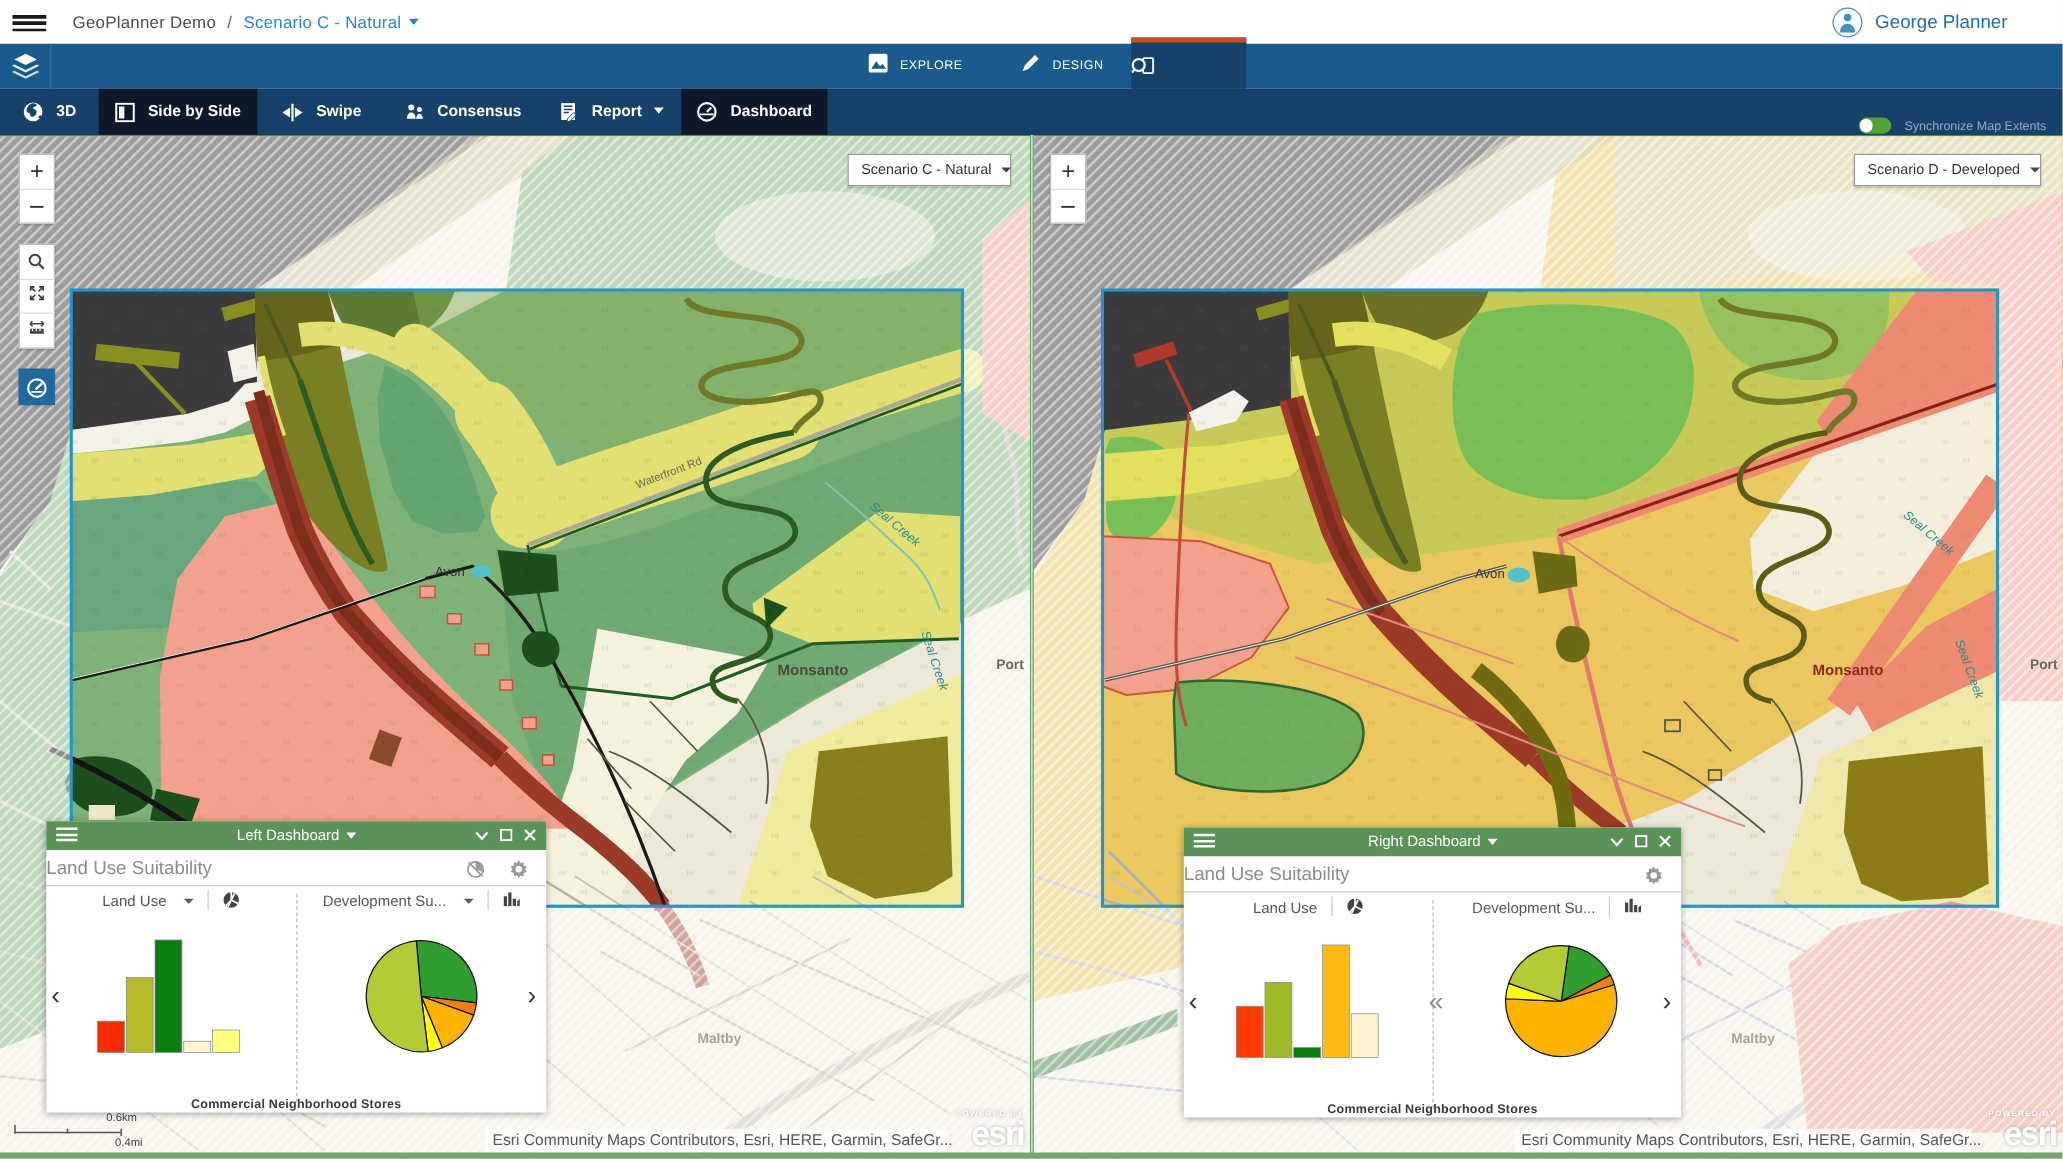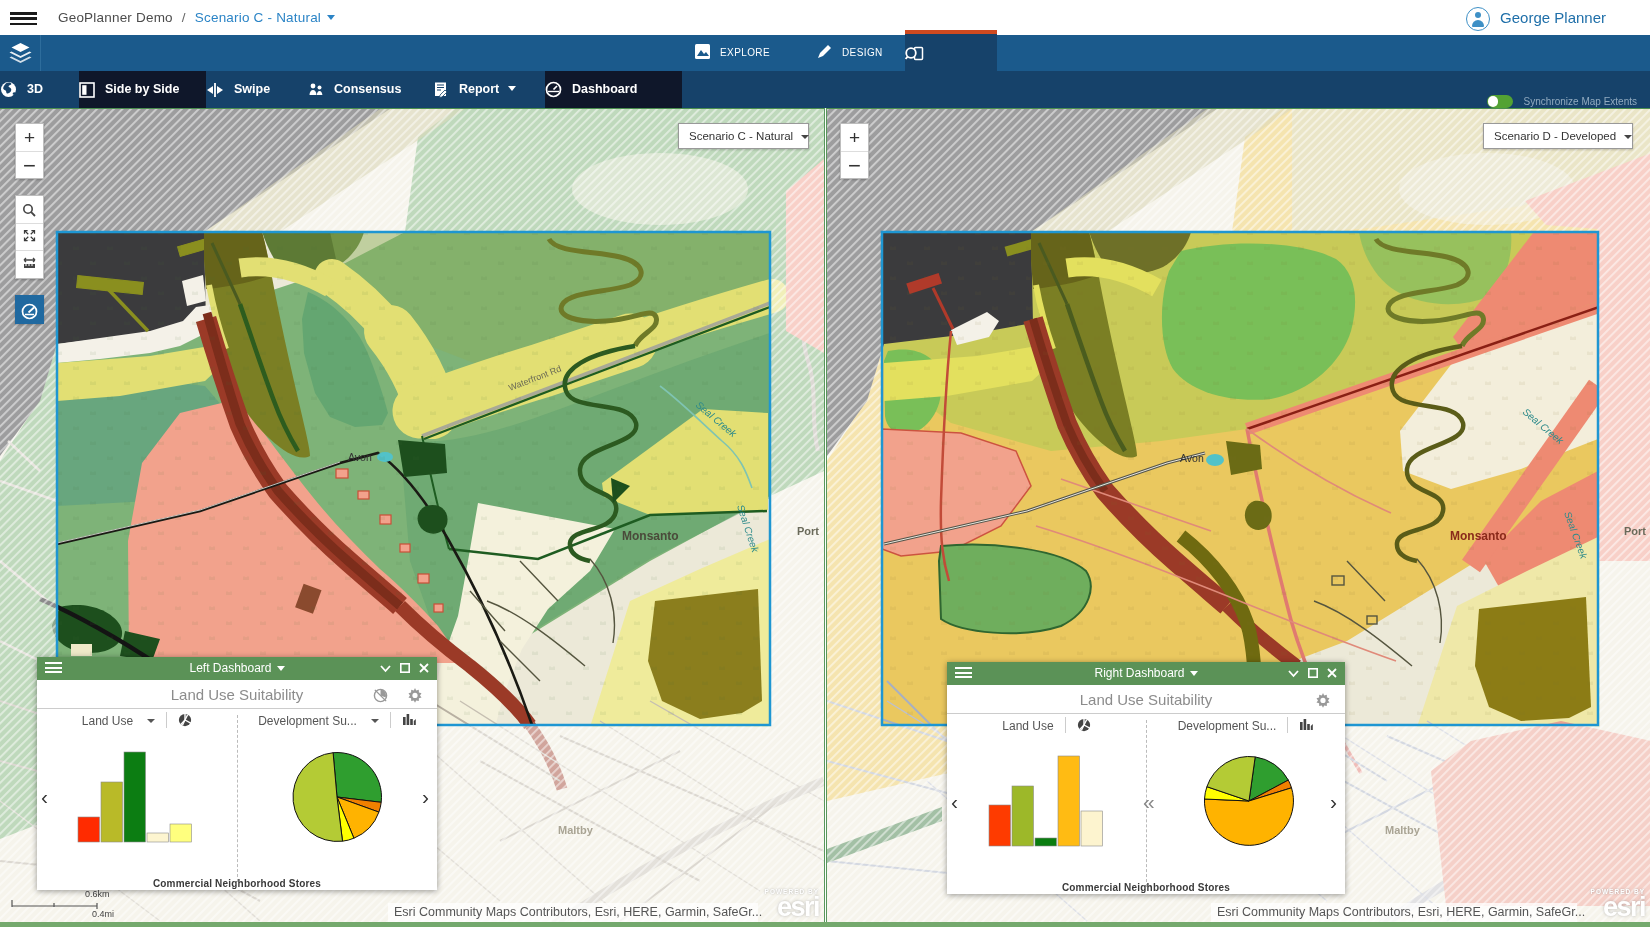--- a/index.html
+++ b/index.html
@@ -13,41 +13,41 @@
 .user{position:absolute;right:44px;top:5px;height:26px;line-height:26px;color:#1f6fa9;font-size:15px}
 .avatar{display:inline-block;width:24px;height:24px;border:1.4px solid #3e90c6;border-radius:50%;vertical-align:middle;margin-right:10px;position:relative}
 .avatar:before{content:"";position:absolute;left:8.1px;top:4px;width:6.2px;height:6.2px;border-radius:50%;background:#3e90c6}
 .avatar:after{content:"";position:absolute;left:5.1px;top:11.8px;width:12px;height:7px;border-radius:6px 6px 1px 1px;background:#3e90c6}
 .tb1{position:absolute;left:0;top:35px;width:1650px;height:36px;background:#1b5a8c}
 .tb1 .lyr{position:absolute;left:0;top:0;width:41px;height:36px;border-right:1px solid #2e6d9c}
 .tab{position:absolute;top:0;height:36px;line-height:36px;color:#fff;font-size:10px;letter-spacing:.4px}
 .tab svg{vertical-align:-4px;margin-right:9px}
 .tabact{position:absolute;left:905px;top:-5px;width:92px;height:41px;background:#16426a;border-top:4px solid #cf4a20;text-align:left;line-height:37px;color:#fff;font-size:15px;letter-spacing:.4px}
 .tb2{position:absolute;left:0;top:71px;width:1650px;height:37px;background:#16426a}
-.b2{position:absolute;top:0;height:37px;line-height:37px;color:#fff;font-size:12.5px;font-weight:bold;text-align:left}
+.b2{position:absolute;top:0;height:37px;line-height:37px;color:#fff;font-size:12.5px;font-weight:bold;text-align:center}
 .b2 svg{vertical-align:-4.5px;margin-right:10px}
 .b2g{background:#0f172a}
 .sync{position:absolute;right:13px;top:12px;height:37px;line-height:37px;font-size:10px;color:#92abc0}
 .pill{display:inline-block;width:26px;height:13px;background:#53a233;border-radius:8px;position:relative;vertical-align:-3px;margin-right:11px}
 .pill:before{content:"";position:absolute;left:1.2px;top:1.2px;width:10.6px;height:10.6px;background:#fff;border-radius:50%}
 .maps{position:absolute;left:0;top:108px;width:1650px;height:819px;background:#eeeadb}
 .tab svg,.b2 svg,.tabact svg{display:inline-block}
 .mapbtn{position:absolute;width:29px;background:#fff;border:1px solid #bdbdbd;box-shadow:0 1px 2px rgba(0,0,0,.25)}
 .zbtn{height:56px}
 .zbtn .zi{height:28px;text-align:center;line-height:28px;font-size:19px;color:#333}
 .zbtn .zi:first-child{border-bottom:1px solid #ddd}
 .scen{position:absolute;top:15px;height:26px;white-space:nowrap;background:#fff;border:1px solid #999;font-size:11.5px;color:#333;line-height:24px;padding:0 10px;box-shadow:0 1px 2px rgba(0,0,0,.2)}
 .scen .car{display:inline-block;margin-left:8px;width:0;height:0;border-left:4px solid transparent;border-right:4px solid transparent;border-top:4.5px solid #444;vertical-align:1px}
 .panel{position:absolute;background:#fff;box-shadow:0 1px 6px rgba(0,0,0,.4)}
 .phead{height:23px;background:#5b9257;color:#fff;text-align:center;line-height:23px;font-size:12px;font-weight:normal;position:relative}
 .phead .pham{position:absolute;left:8px;top:5px;width:17px;height:12px}
 .phead .pham div{height:2.2px;background:#fff;margin-bottom:2.4px}
 .phead .pcar{display:inline-block;margin-left:5px;width:0;height:0;border-left:4.5px solid transparent;border-right:4.5px solid transparent;border-top:5px solid #fff;vertical-align:1px}
 .picons{position:absolute;right:8px;top:0;height:23px;line-height:23px;font-size:13px;letter-spacing:6px;font-weight:normal}
-.ptitle{text-align:center;font-size:15px;color:#8c8c8c;height:29px;line-height:30px;border-bottom:1px solid #ccc;position:relative}
+.ptitle{font-size:15px;color:#8c8c8c;height:29px;line-height:30px;border-bottom:1px solid #ccc;position:relative}
 .attr{position:absolute;top:795px;height:19px;background:rgba(255,255,255,.75);color:#555;font-size:12.5px;line-height:19px;padding:0 6px;white-space:nowrap}
 .esri{position:absolute;width:57px;height:33px;color:#fff;text-align:right}
 .esri .pb{font-size:6.5px;letter-spacing:1px;height:9px;line-height:9px;font-weight:bold;text-shadow:0 0 2px rgba(120,120,120,.6)}
 .esri .wm{font-size:27px;font-weight:bold;line-height:23px;font-family:"Liberation Sans",sans-serif;letter-spacing:-1.5px;text-shadow:0 0 3px rgba(120,120,120,.5)}
 </style></head>
 <body>
 <div class="hdr">
   <div class="burger">
       <div></div>
       <div></div>
@@ -97,21 +97,21 @@
         <circle cx="5" cy="4" r="2.4"></circle>
         <path d="M1.5 13c0-3 1.5-5 3.5-5s3.5 2 3.5 5z"></path>
         <circle cx="11.5" cy="5.5" r="2"></circle>
         <path d="M8.8 13c.3-2.5 1.3-4 2.7-4 1.5 0 2.6 1.6 2.9 4z"></path>
       </svg>Consensus</div>
   <div class="b2" style="left:433px;width:112px"><svg width="16" height="17" viewBox="0 0 16 17">
         <rect x="2" y="1.5" width="11" height="13.5" fill="#fff"></rect>
         <path d="M4 4h7M4 6.5h7M4 9h4" stroke="#16426a" stroke-width="1.2"></path>
         <path d="M7 14l5-5 2 2-5 5-2.5.5z" fill="#fff" stroke="#16426a" stroke-width=".8"></path>
       </svg>Report<span style="display:inline-block;margin-left:9px;width:0;height:0;border-left:4.5px solid transparent;border-right:4.5px solid transparent;border-top:5px solid #fff;vertical-align:2px"></span></div>
-  <div class="b2 b2g" style="left:545px;width:137px"><svg width="17" height="17" viewBox="0 0 17 17">
+  <div class="b2 b2g" style="left:545px;width:117px"><svg width="17" height="17" viewBox="0 0 17 17">
         <circle cx="8.5" cy="8.5" r="7" fill="none" stroke="#fff" stroke-width="1.7"></circle>
         <path d="M8.5 8.5L12 5" stroke="#fff" stroke-width="1.7"></path>
         <path d="M3 10.5h11" stroke="#fff" stroke-width="1.4"></path>
       </svg>Dashboard</div>
   <div class="sync"><span class="pill"></span>Synchronize Map Extents</div>
 </div>
 <div class="maps">
   <div id="mapL" style="position:absolute;left:0;top:0;width:824px;height:819px;border-top:1px solid #4a8f4e"><svg width="824" height="819" viewBox="0 108 824 819">
         <defs>
           <pattern id="hatchL" width="6" height="6" patternUnits="userSpaceOnUse" patternTransform="rotate(45)">

